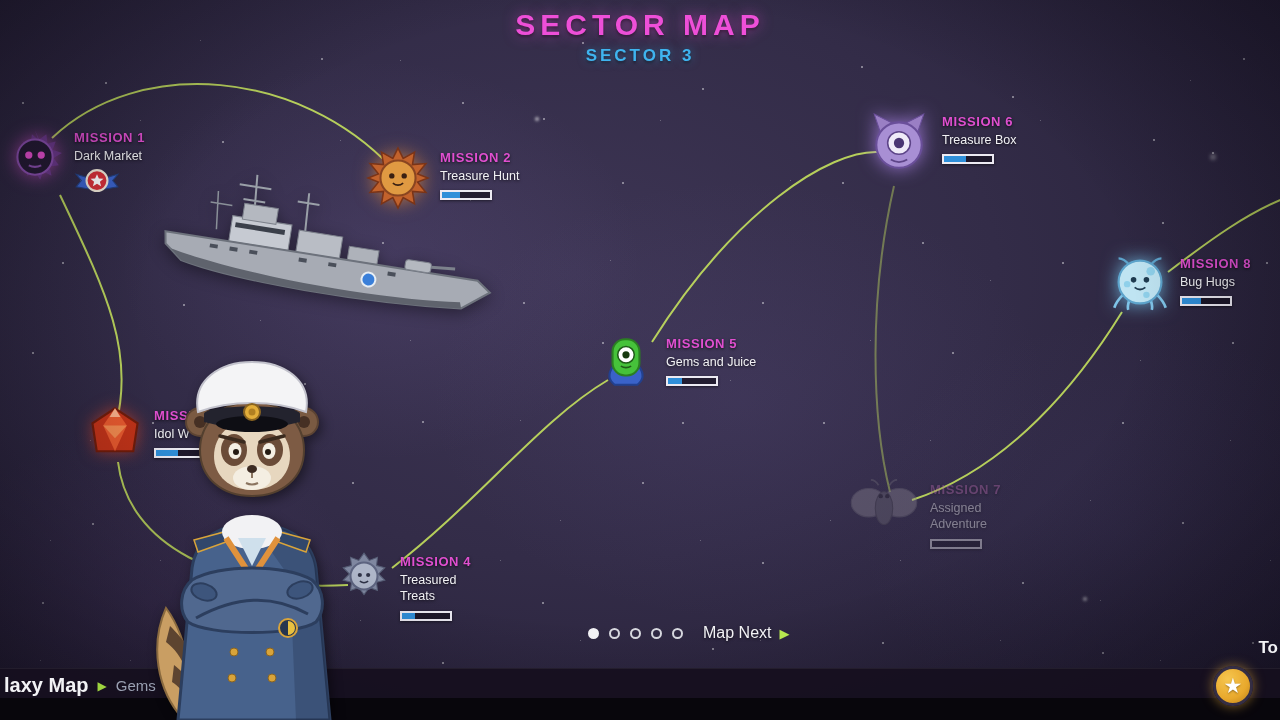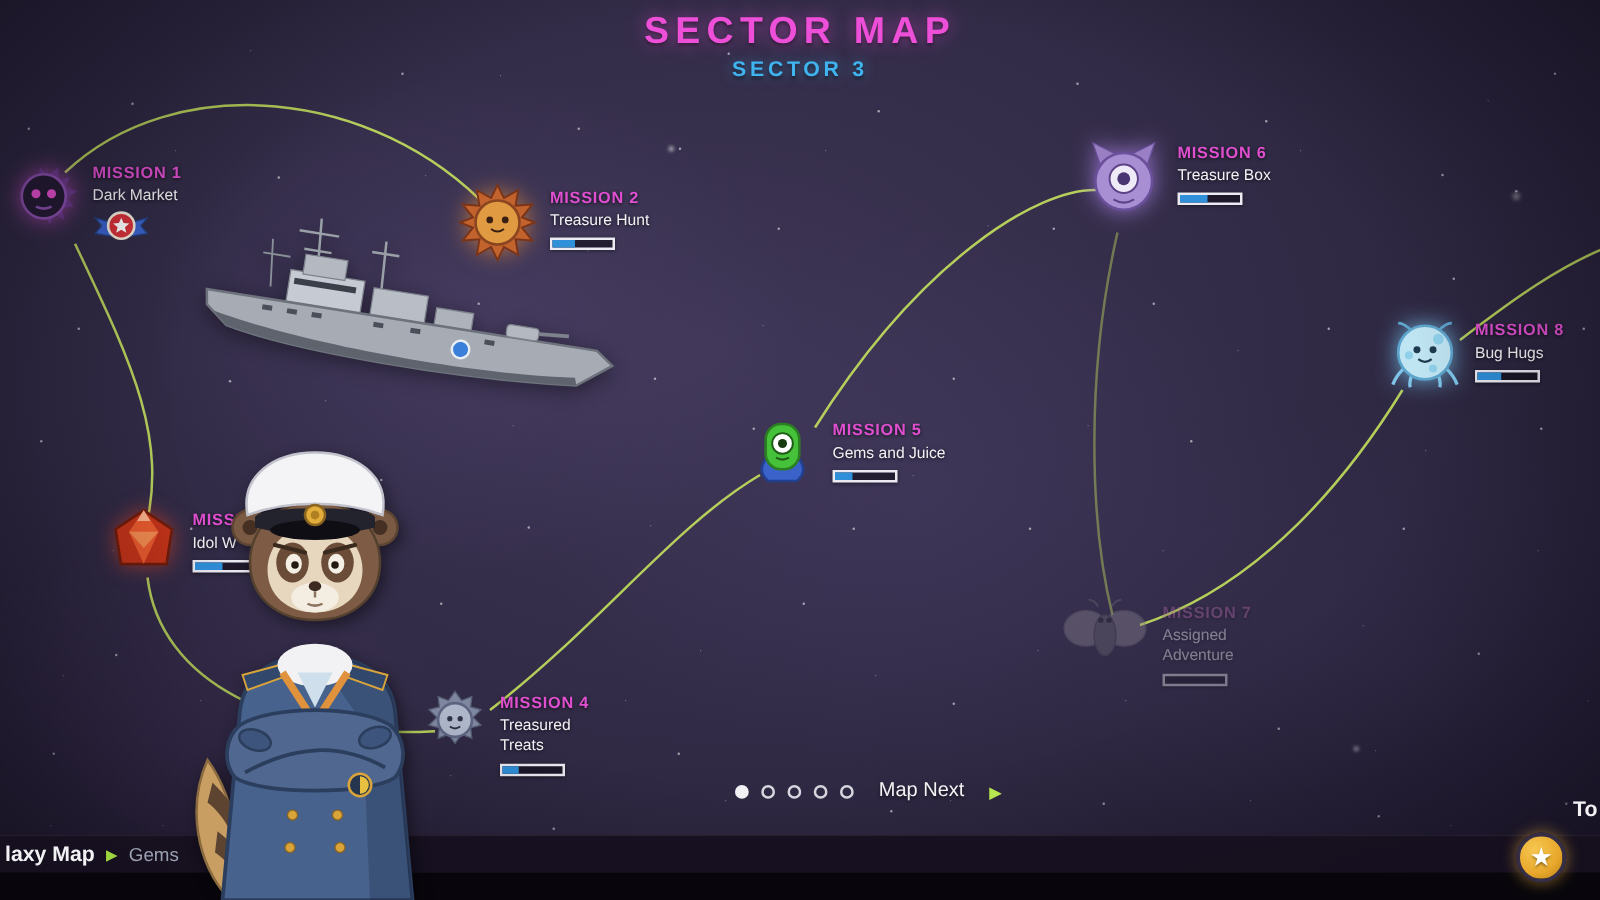--- a/index.html
+++ b/index.html
@@ -45,28 +45,28 @@
   .glow-orange { filter:drop-shadow(0 0 8px rgba(230,140,60,.6)); }
   .glow-magenta { filter:drop-shadow(0 0 9px rgba(210,80,200,.7)); }
   .glow-red { filter:drop-shadow(0 0 8px rgba(230,70,40,.6)); }
 
   .vignette { position:absolute; inset:0; z-index:6; pointer-events:none;
     background:radial-gradient(ellipse 900px 560px at 50% 44%, transparent 55%, rgba(8,5,14,.55) 100%); }
 
   .pagination { position:absolute; left:588px; top:624px; display:flex; align-items:center; gap:10px; z-index:7; }
   .dot { width:11px; height:11px; border-radius:50%; border:2px solid #d6d7de; background:transparent; cursor:pointer; }
   .dot.active { background:#f2f2f5; border-color:#f2f2f5; }
-  .map-next { margin-left:10px; display:flex; align-items:center; gap:20px; cursor:pointer; }
+  .map-next { margin-left:10px; display:flex; align-items:center; gap:8px; cursor:pointer; }
   .map-next-label { color:#f2f2f5; font-size:16px; text-shadow:0 1px 3px rgba(0,0,0,.6); }
   .next-arrow { color:#b8e84f; font-size:13px; }
 
   .bottom-bar { position:absolute; left:0; top:668px; width:1280px; height:30px; background:rgba(22,15,30,.92); border-top:1px solid rgba(255,255,255,.06); z-index:7; }
   .bar-lower { position:absolute; left:0; top:698px; width:1280px; height:22px; background:#08060c; z-index:7; }
   .bar-left { position:absolute; left:4px; top:674px; display:flex; align-items:center; gap:9px; z-index:7; }
-  .bar-left-label { color:#f2f2f5; font-size:17px; font-weight:bold; cursor:pointer; }
+  .bar-left-label { color:#f2f2f5; font-size:20px; font-weight:bold; cursor:pointer; }
   .bar-arrow { color:#9ed43f; font-size:12px; }
   .bar-crumb { color:#9aa0b2; font-size:15px; cursor:pointer; }
   .bar-right-label { position:absolute; right:2px; top:638px; color:#f2f2f5; font-size:17px; font-weight:bold; z-index:7; cursor:pointer; }
   .star-btn { position:absolute; left:1213px; top:666px; width:40px; height:40px; border-radius:50%; z-index:8; cursor:pointer;
     background:radial-gradient(circle at 35% 30%, #f6c64f, #e8a82c 60%, #b97f18);
     border:3px solid #352e44; box-shadow:0 0 12px rgba(240,180,60,.55);
     display:flex; align-items:center; justify-content:center; color:#fff; font-size:21px; text-shadow:0 1px 2px rgba(90,60,10,.6); }
 
   .character { position:absolute; left:146px; top:326px; width:212px; height:394px; z-index:8; filter:drop-shadow(3px 4px 6px rgba(0,0,0,.45)); }
 </style>

